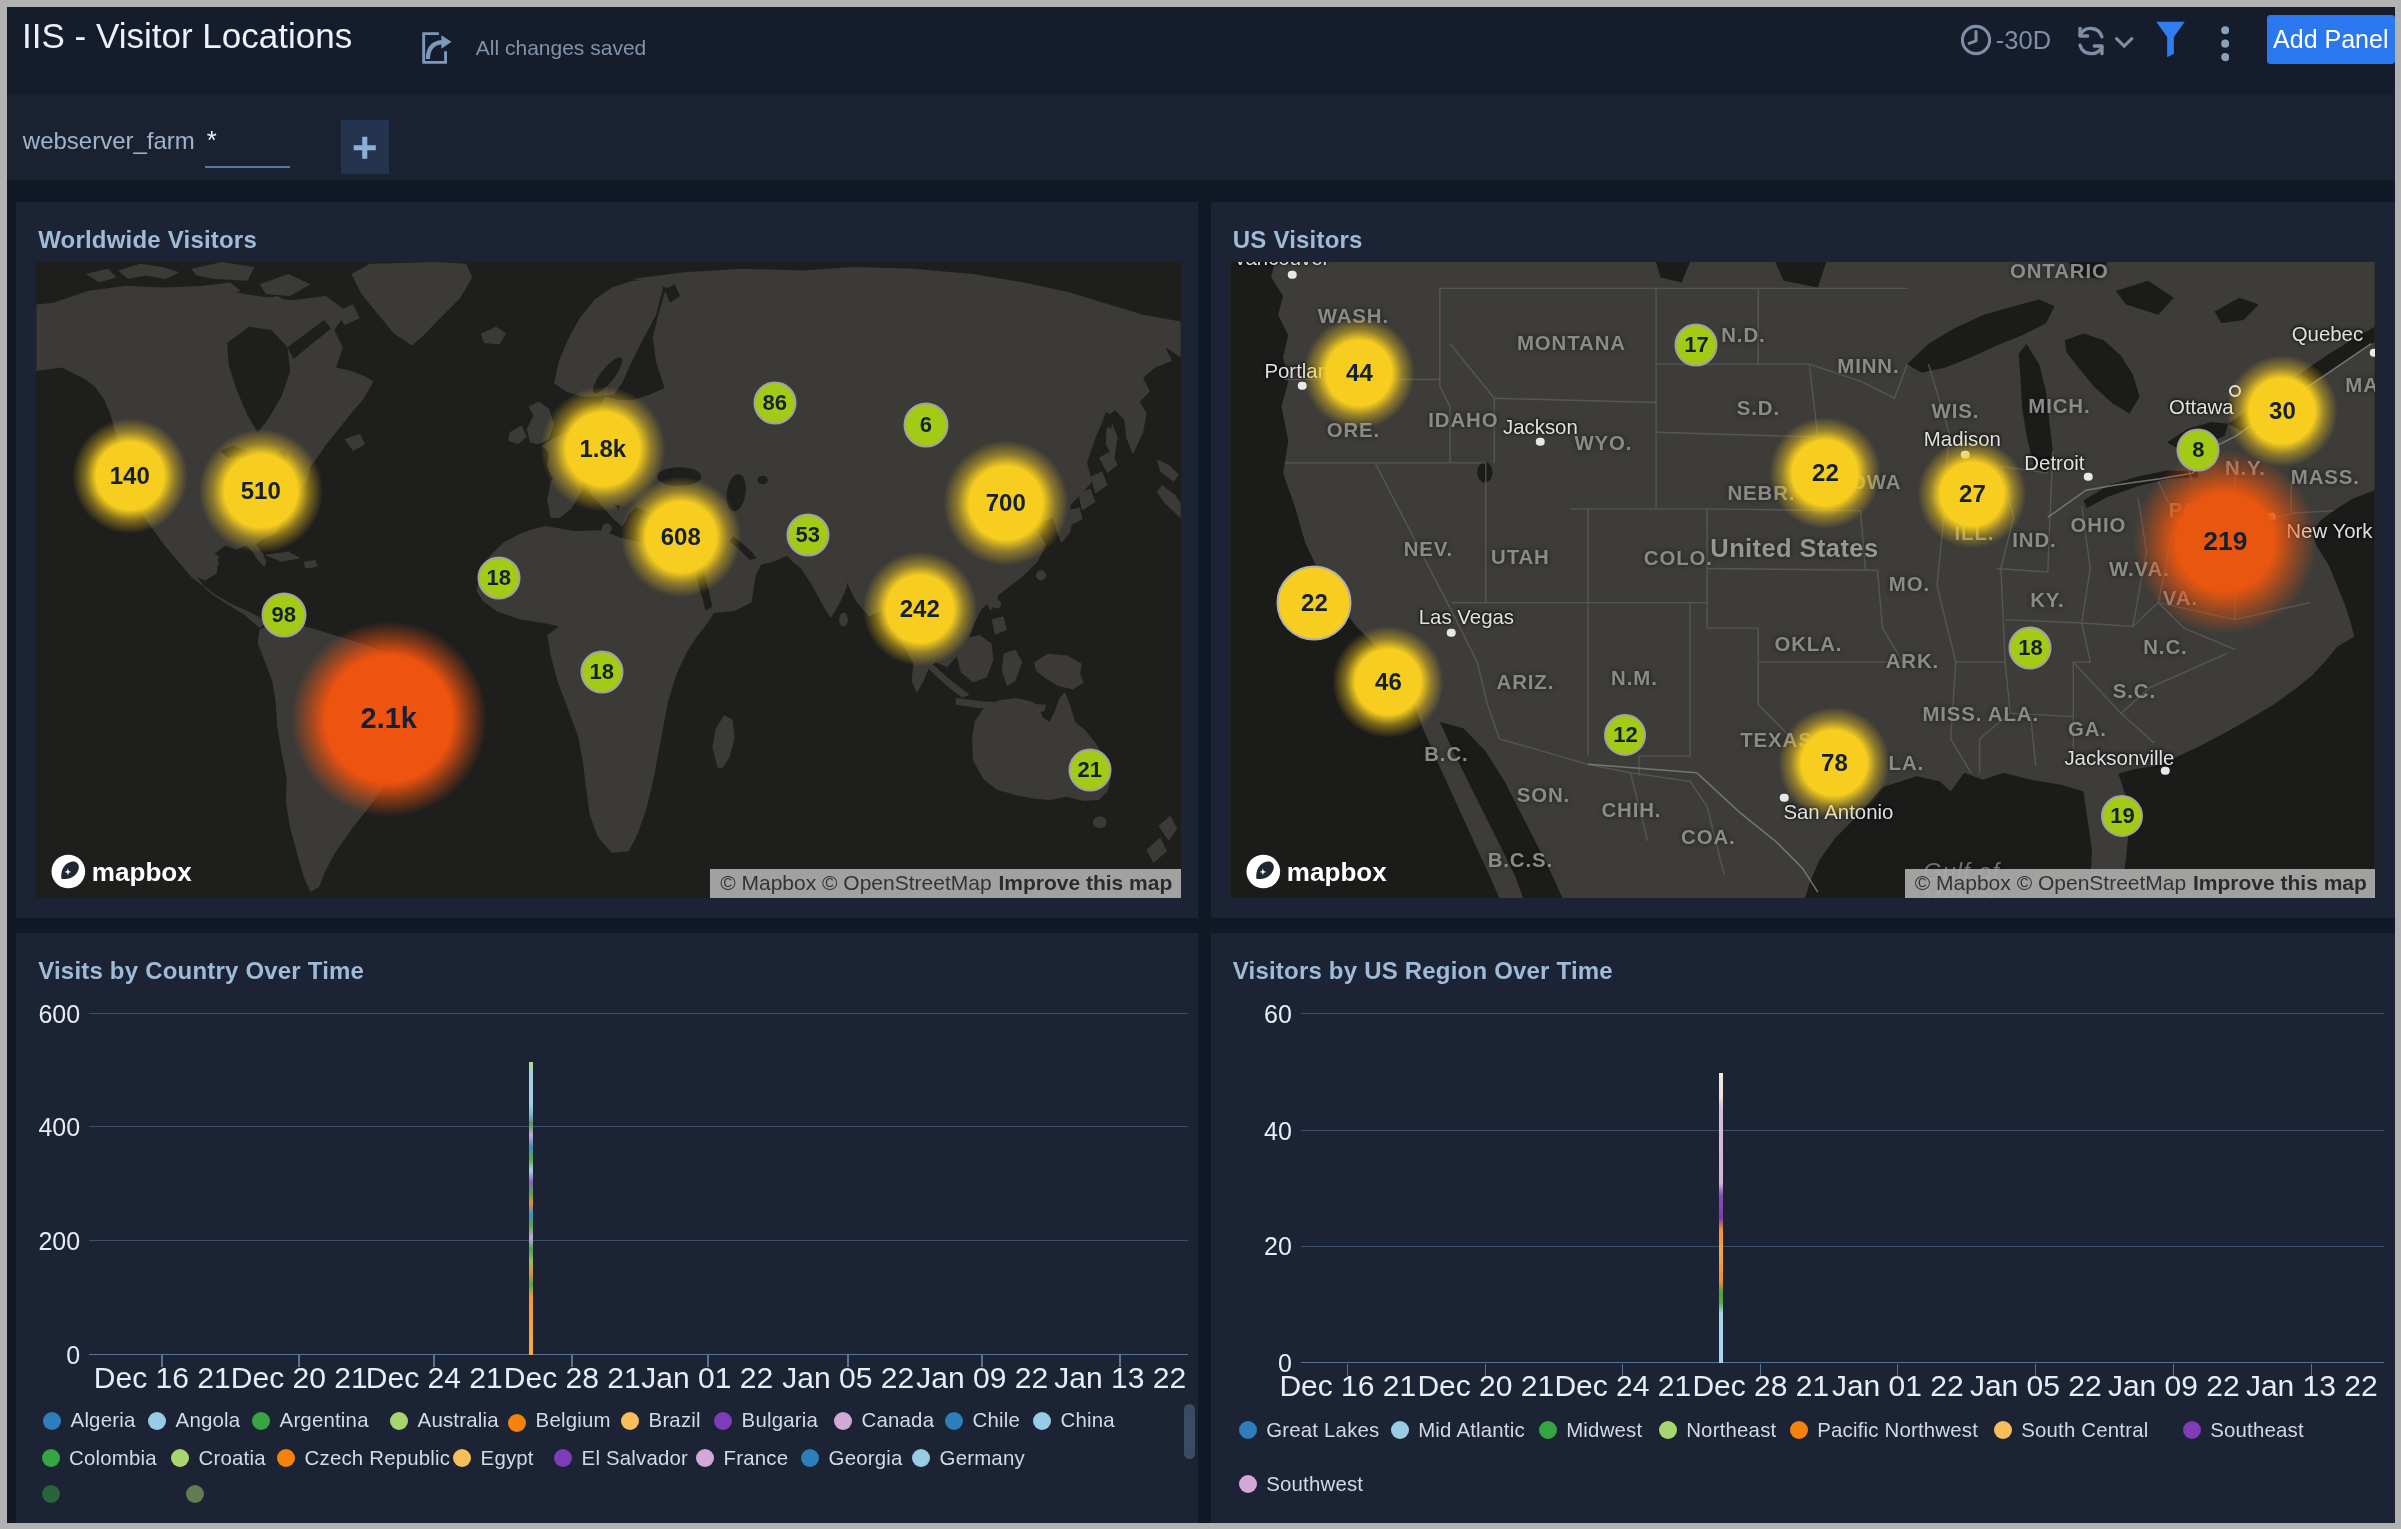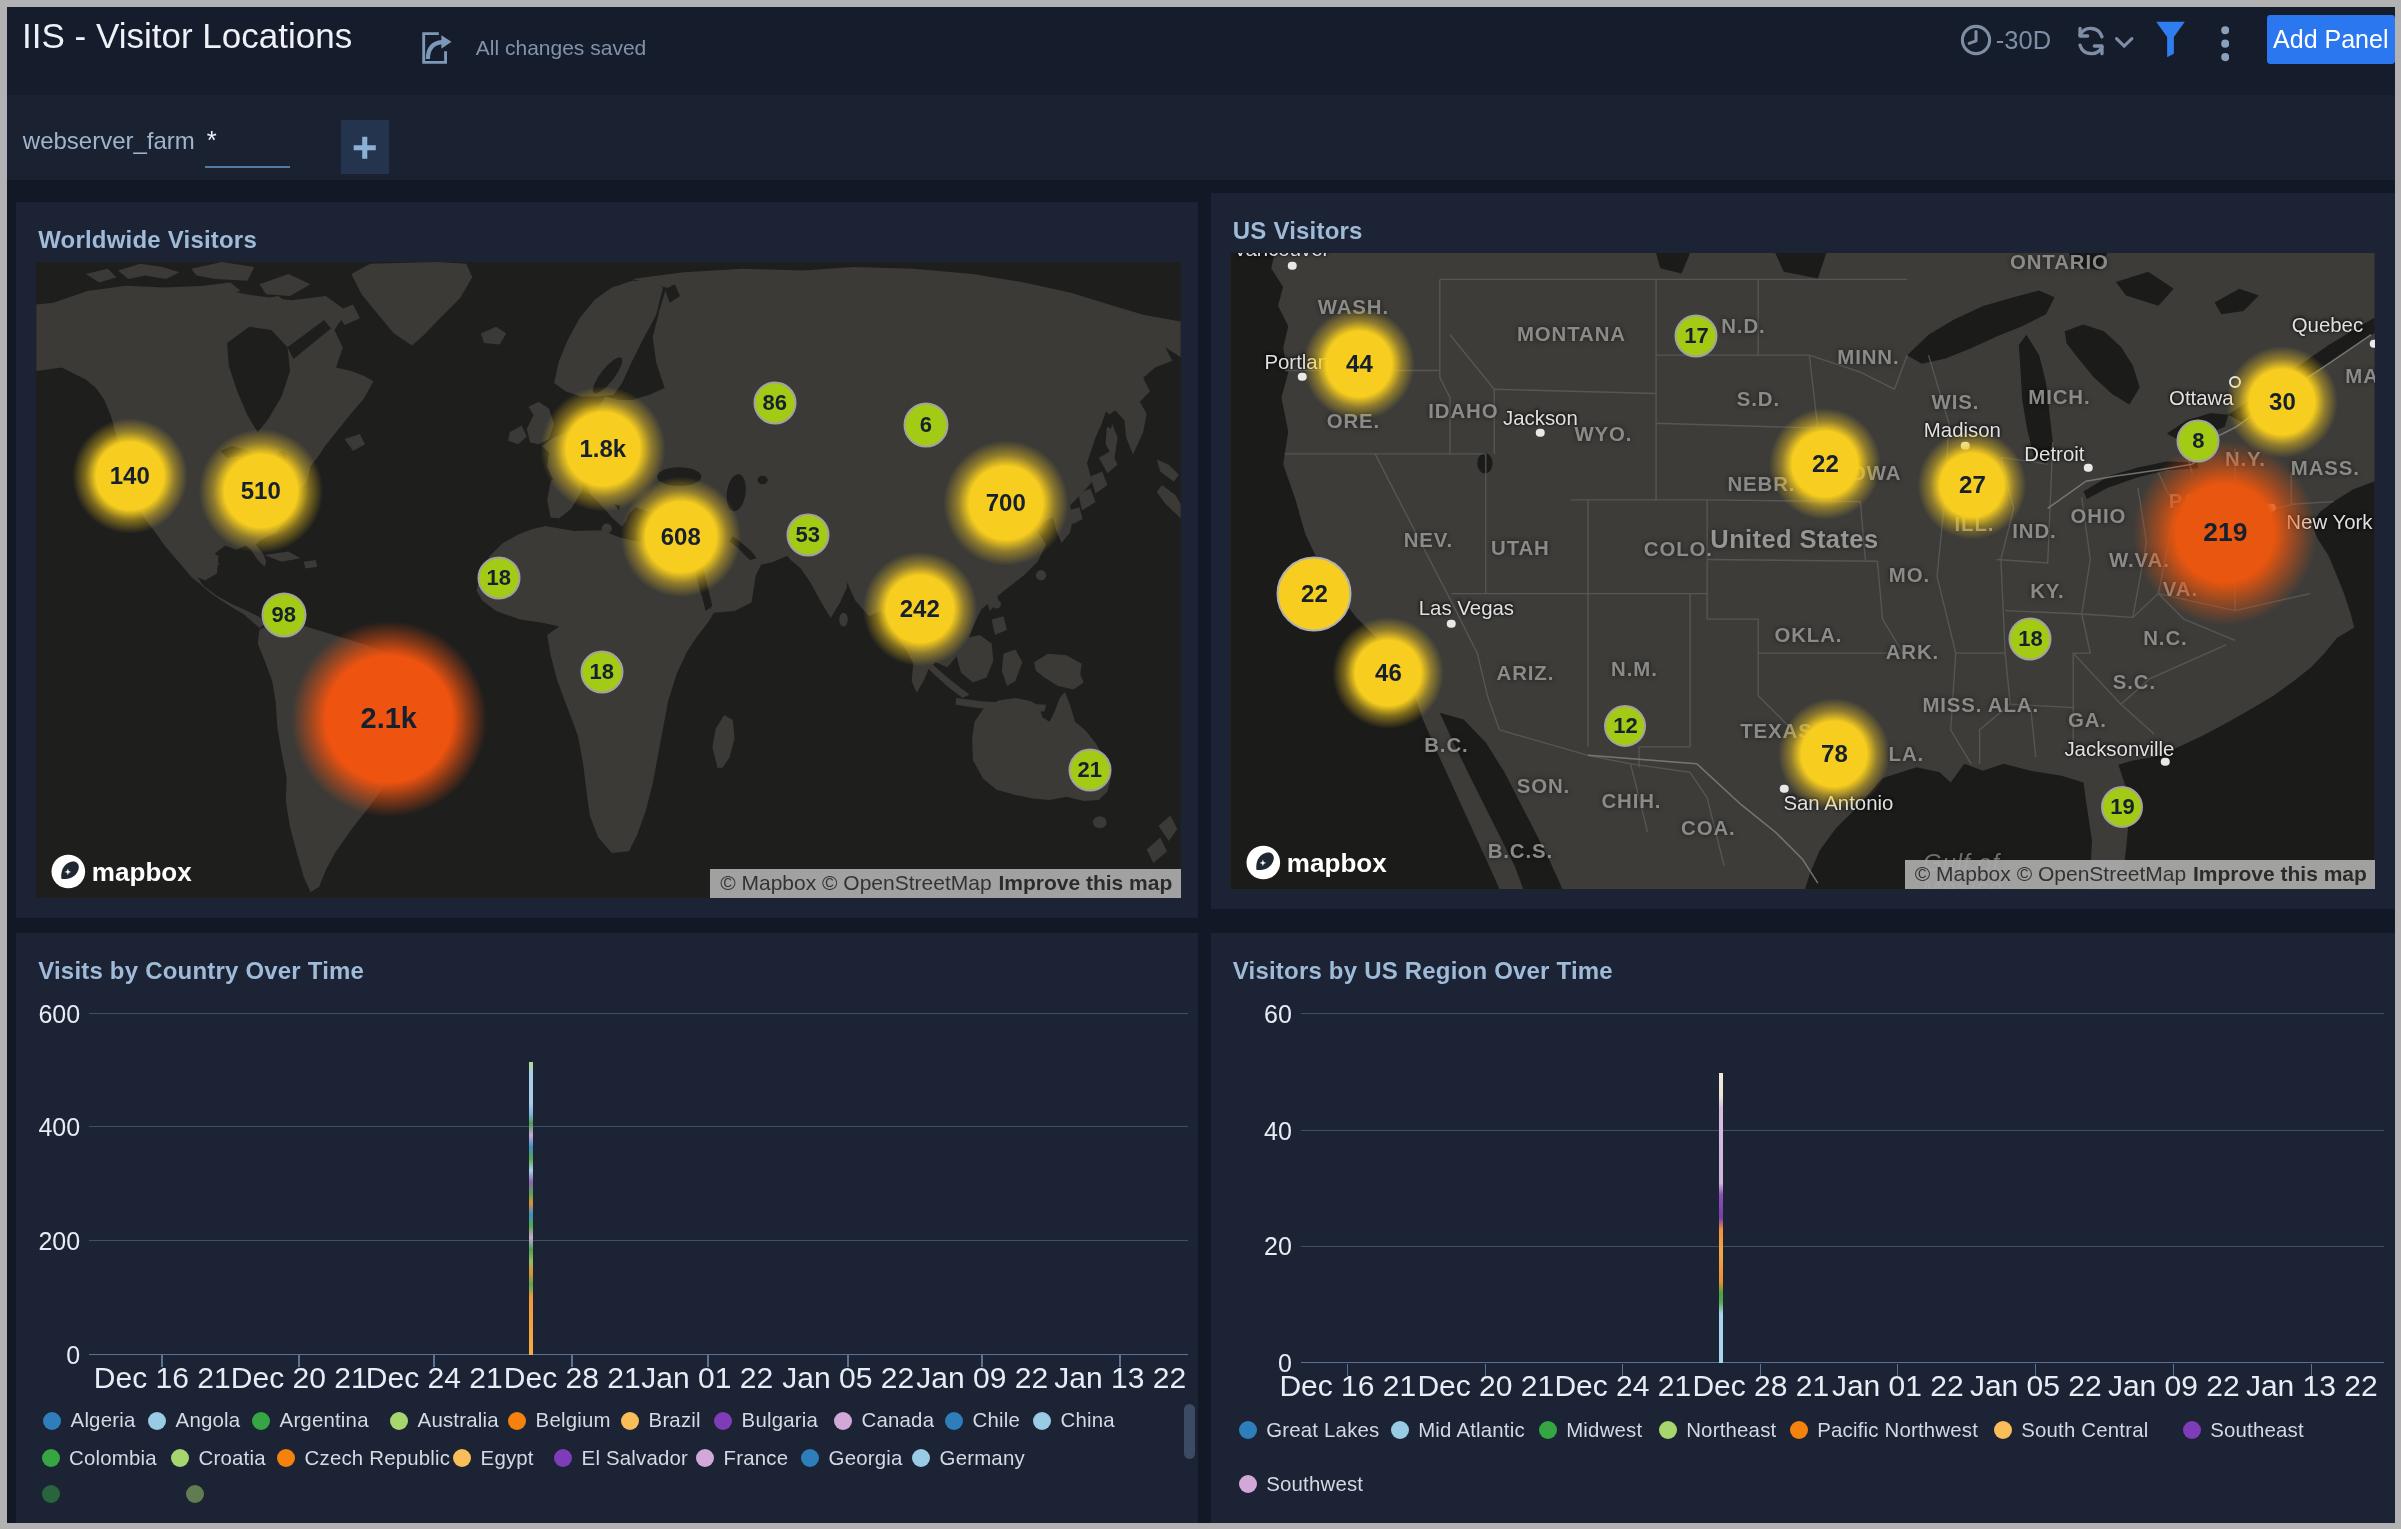--- a/index.html
+++ b/index.html
@@ -208,21 +208,21 @@
           <text x="50" y="33" font-family="Liberation Sans, sans-serif" font-size="31" font-weight="bold" fill="#ffffff">mapbox</text>
         </svg>
       </div>
       <div class="attr">
           <span>© Mapbox © OpenStreetMap</span>
           <b>Improve this map</b>
         </div>
     </div>
   </div>
 
-  <div class="panel" style="left:1204px; top:186px; width:1184px; height:716px;">
+  <div class="panel" style="left:1204px; top:195px; width:1184px; height:716px;">
     <div class="ptitle">US Visitors</div>
     <div class="map" id="usmap">
       <svg width="1145" height="636" viewBox="0 0 1344 747" style="position:absolute;left:0;top:0;">
         <rect x="0" y="0" width="1344" height="747" fill="#3d3c39"></rect>
         <g fill="#1b1b1a" stroke="none">
 
           <path d="M0,0 L52,0 L48,18 L62,40 L56,62 L68,86 L62,112 L68,140 L60,170 L68,210 L62,248 L76,288 L88,330 L106,368 L126,400 L148,428 L170,450 L194,476 L206,496 L215,515 L225,545 L240,580 L256,615 L272,650 L288,685 L304,720 L316,747 L0,747 Z"></path>
 
           <path d="M246,540 L262,575 L280,612 L298,648 L316,684 L334,720 L344,747 L390,747 L376,716 L358,680 L340,645 L322,610 L300,575 L274,548 Z"></path>
 
@@ -438,21 +438,21 @@
           <span class="t">Angola</span>
         </div>
       <div class="leg" style="left:236px; top:1.7px;">
           <span class="d" style="background:#36a543;"></span>
           <span class="t">Argentina</span>
         </div>
       <div class="leg" style="left:374px; top:1.7px;">
           <span class="d" style="background:#a8d66e;"></span>
           <span class="t">Australia</span>
         </div>
-      <div class="leg" style="left:492px; top:1.7px;">
+      <div class="leg" style="left:492px; top:1.7px;align-items:flex-end;">
           <span class="d" style="background:#f5820d;"></span>
           <span class="t">Belgium</span>
         </div>
       <div class="leg" style="left:605px; top:1.7px;">
           <span class="d" style="background:#f9bd59;"></span>
           <span class="t">Brazil</span>
         </div>
       <div class="leg" style="left:698px; top:1.7px;">
           <span class="d" style="background:#7e3cb8;"></span>
           <span class="t">Bulgaria</span>

